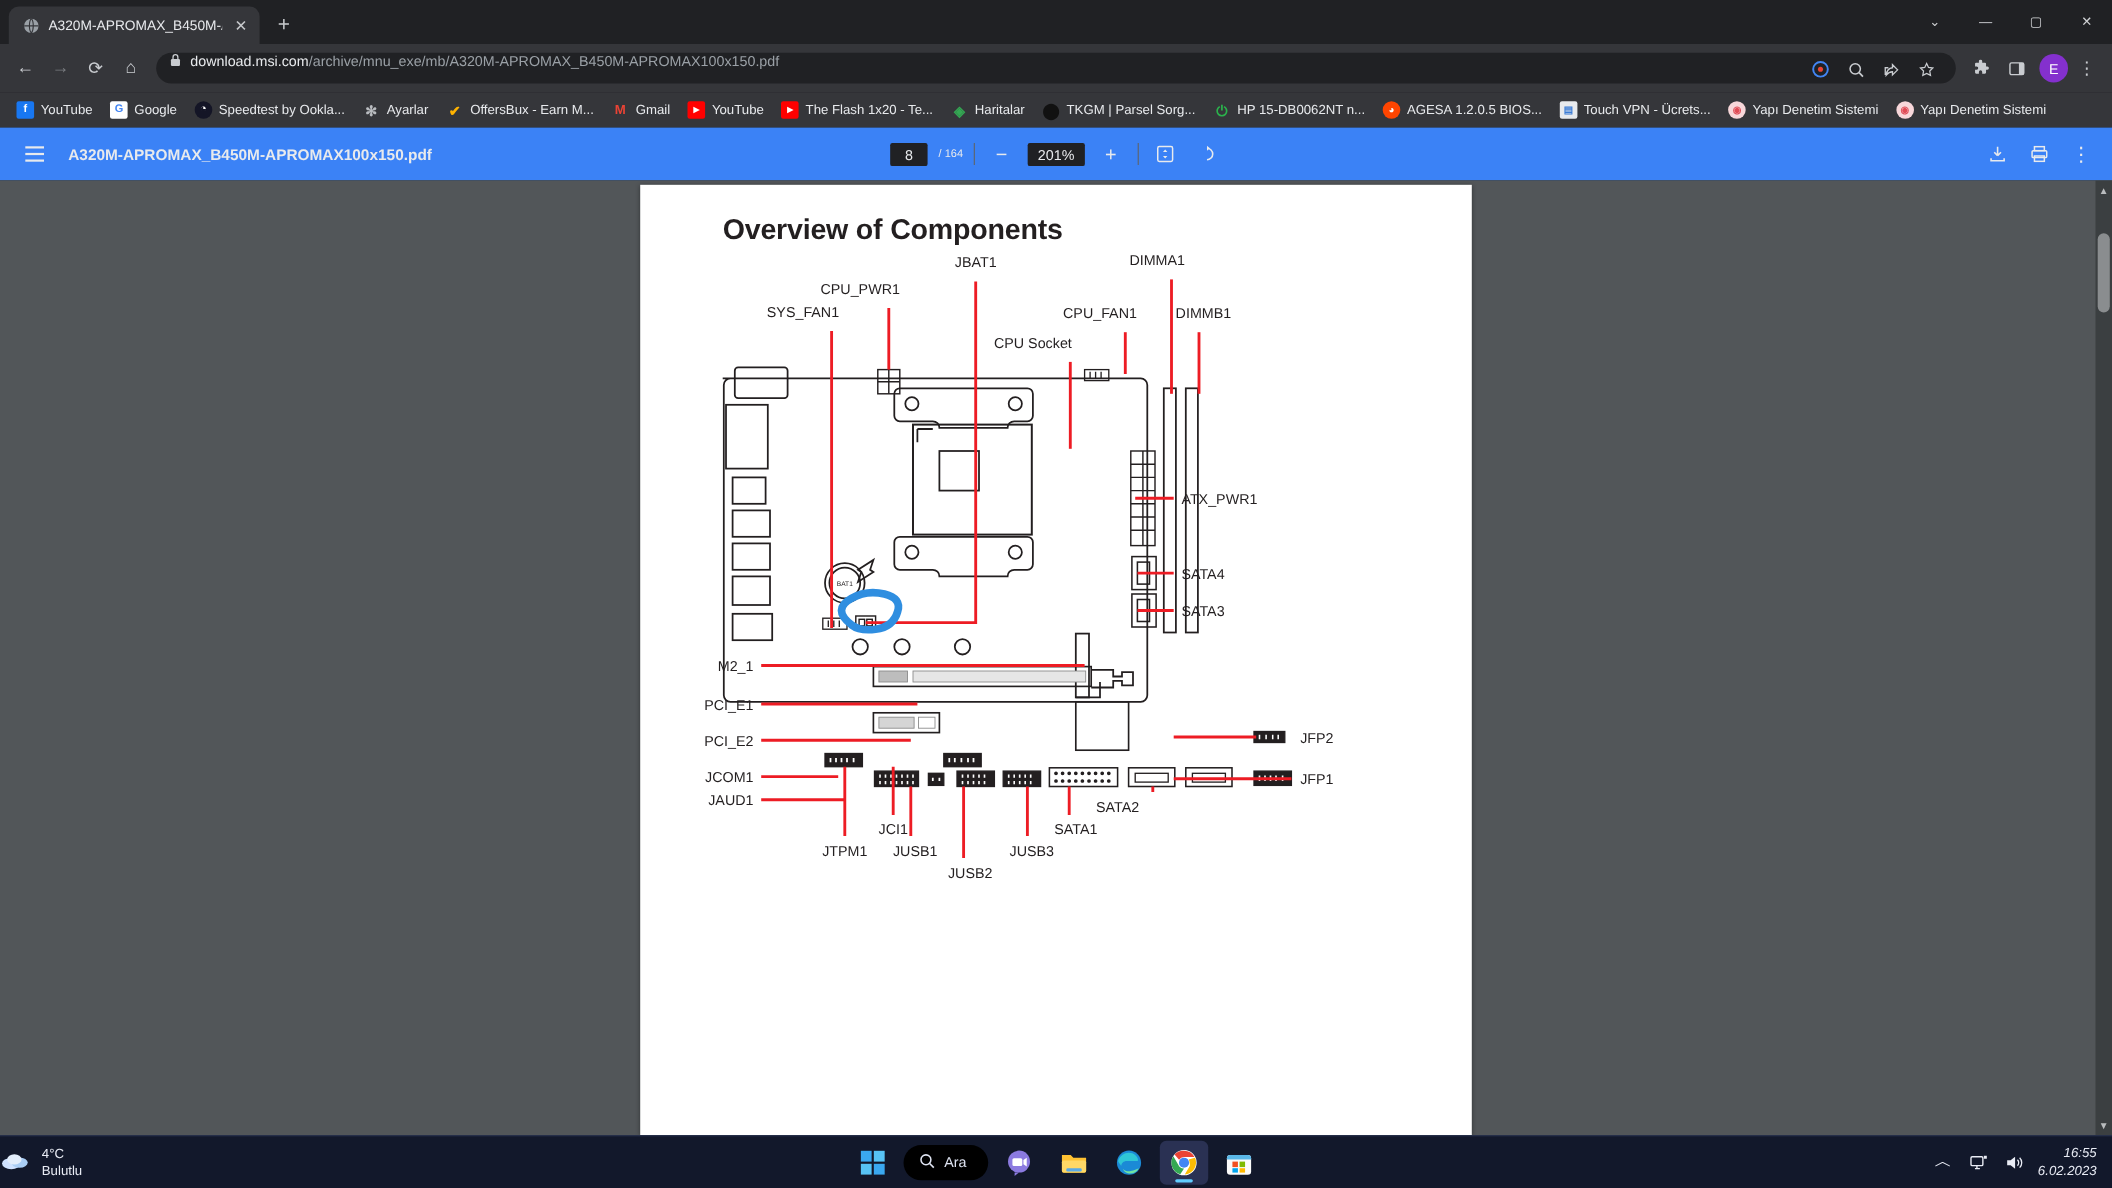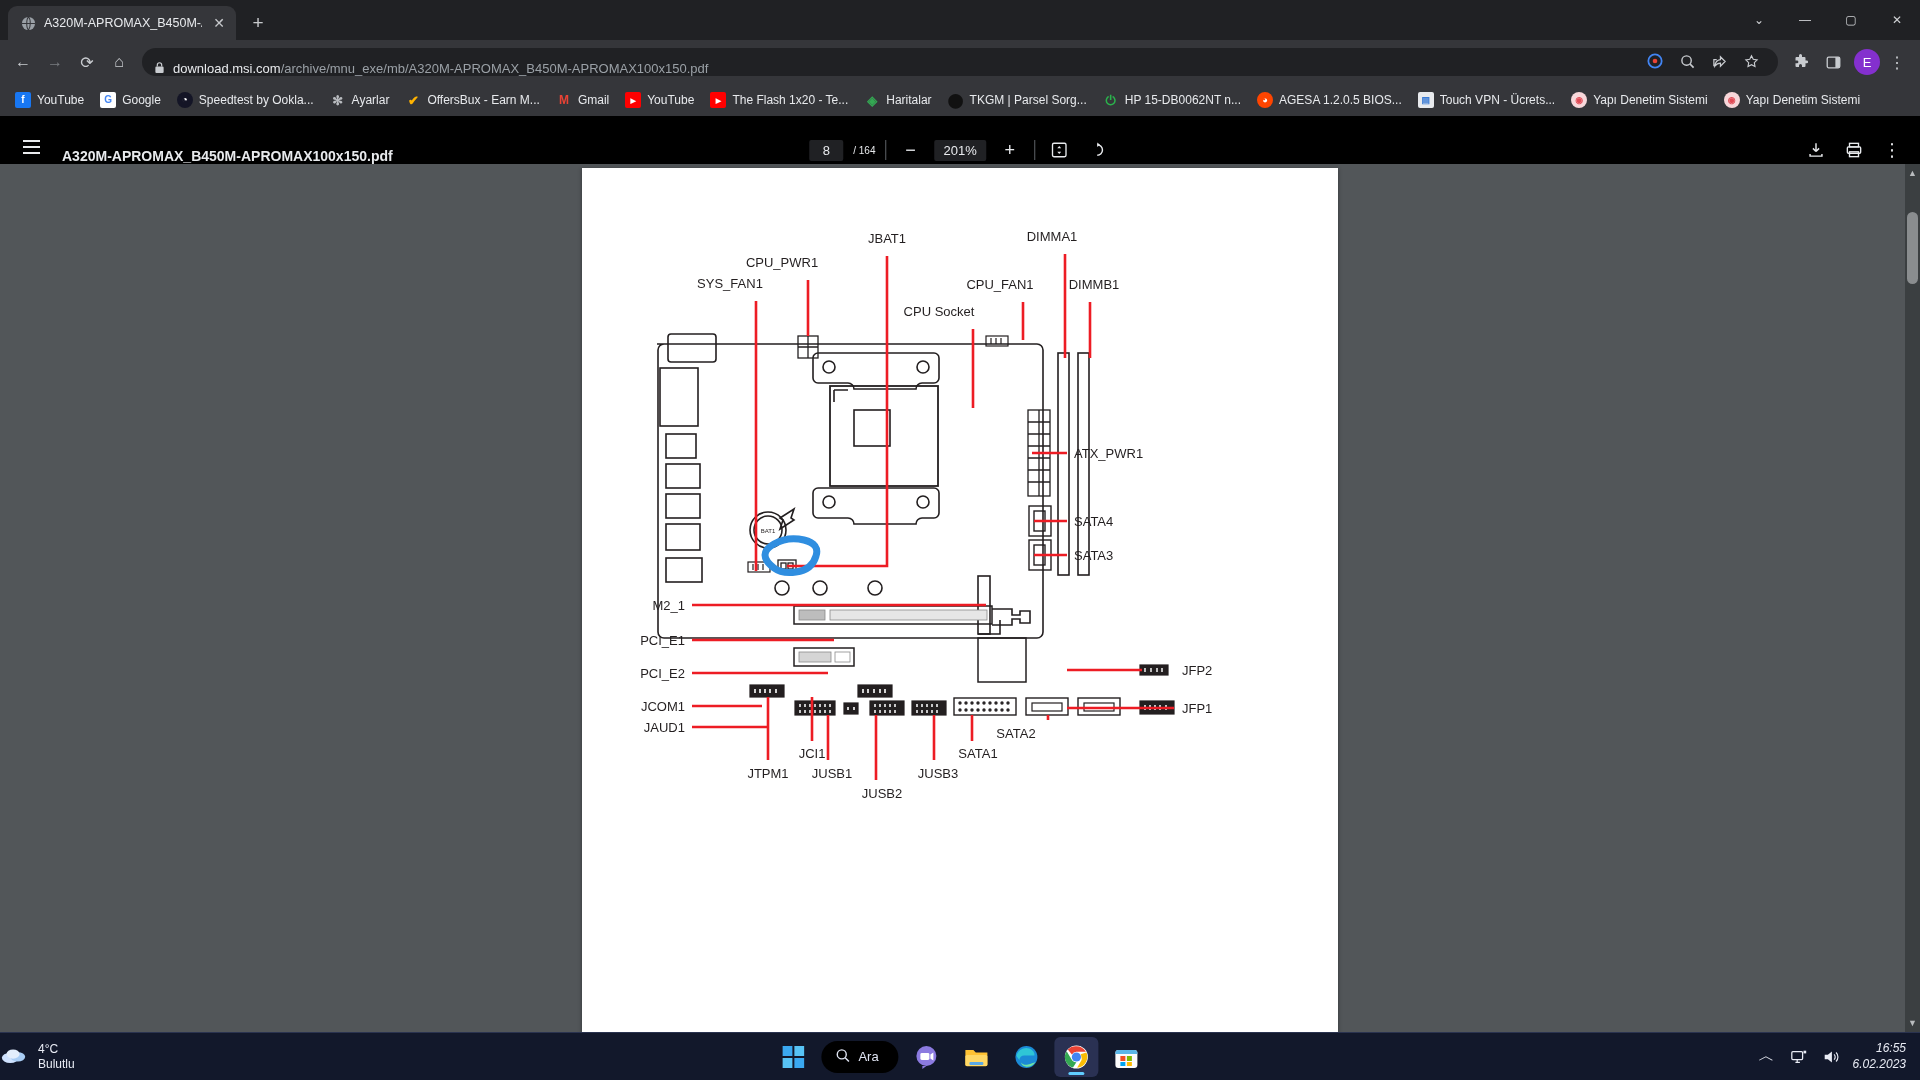--- a/index.html
+++ b/index.html
@@ -59,21 +59,21 @@
     padding: 0 8px; flex: none;
   }
   .nav-icon {
     width: 30px; height: 30px; flex: none;
     display: flex; align-items: center; justify-content: center;
     color: #c9ccd0; border-radius: 50%;
   }
   .nav-icon.dim { color: #7a7d81; }
   .omnibox {
     flex: 1; height: 28px; background: #202124;
-    border-radius: 14px; display: flex; align-items: flex-end;
+    border-radius: 14px; display: flex; align-items: flex-start;
     gap: 8px; padding: 0 12px; margin: 0 6px;
     min-width: 0;
   }
   .omnibox-lock { color: #c9ccd0; font-size: 11px; flex: none; }
   .omnibox-url {
     flex: 1; font-size: 13px; color: #9aa0a6;
     white-space: nowrap; overflow: hidden;
   }
   .omnibox-url b { color: #e8eaed; font-weight: 400; }
   .omnibox-actions { display: flex; align-items: center; gap: 2px; flex: none; }
@@ -98,22 +98,22 @@
   }
   .bm-ico {
     width: 16px; height: 16px; flex: none; border-radius: 2px;
     display: flex; align-items: center; justify-content: center;
     font-size: 10px; color: #fff; font-weight: bold; line-height: 1;
   }
 
   
   .pdf-wrap { flex: 1; display: flex; flex-direction: column; min-height: 0; }
   .pdf-toolbar {
-    height: 48px; background: #000000; flex: none;
-    display: flex; align-items: flex-end; padding: 0 14px;
+    height: 48px; background: #3b82f6; flex: none;
+    display: flex; align-items: center; padding: 0 14px;
     position: relative;
   }
   .pdf-menu {
     width: 34px; height: 34px; flex: none;
     display: flex; flex-direction: column; justify-content: center;
     align-items: center; gap: 4px;
   }
   .pdf-menu i { display: block; width: 17px; height: 2px; background: #e8eaed; }
   .pdf-title {
     color: #e8eaed; font-size: 14px; font-weight: bold;
@@ -394,20 +394,21 @@
             <rect x="2.6" y="6.6" width="14.8" height="7" rx="1.2" fill="none" stroke="#e8eaed" stroke-width="1.5"></rect>
             <rect x="5" y="12" width="10" height="5.4" fill="none" stroke="#e8eaed" stroke-width="1.5"></rect>
           </svg>
       </div>
       <div class="tb-btn">⋮</div>
     </div>
   </div>
 
   <div class="pdf-body">
     <div class="pdf-page">
+      <div class="doc-h1">Overview of Components</div>
 
       <svg class="diagram" viewBox="0 0 756 720">
         <g stroke="#231f20" fill="none" stroke-width="1.6">
 
           <path d="M75 176 H455 a6 6 0 016 6 V464 a6 6 0 01-6 6 H82 a6 6 0 01-6-6 V182 a6 6 0 016-6 Z"></path>
 
           <rect x="86" y="166" width="48" height="28" rx="3"></rect>
           <rect x="78" y="200" width="38" height="58"></rect>
           <rect x="84" y="266" width="30" height="24"></rect>
           <rect x="84" y="296" width="34" height="24"></rect>

